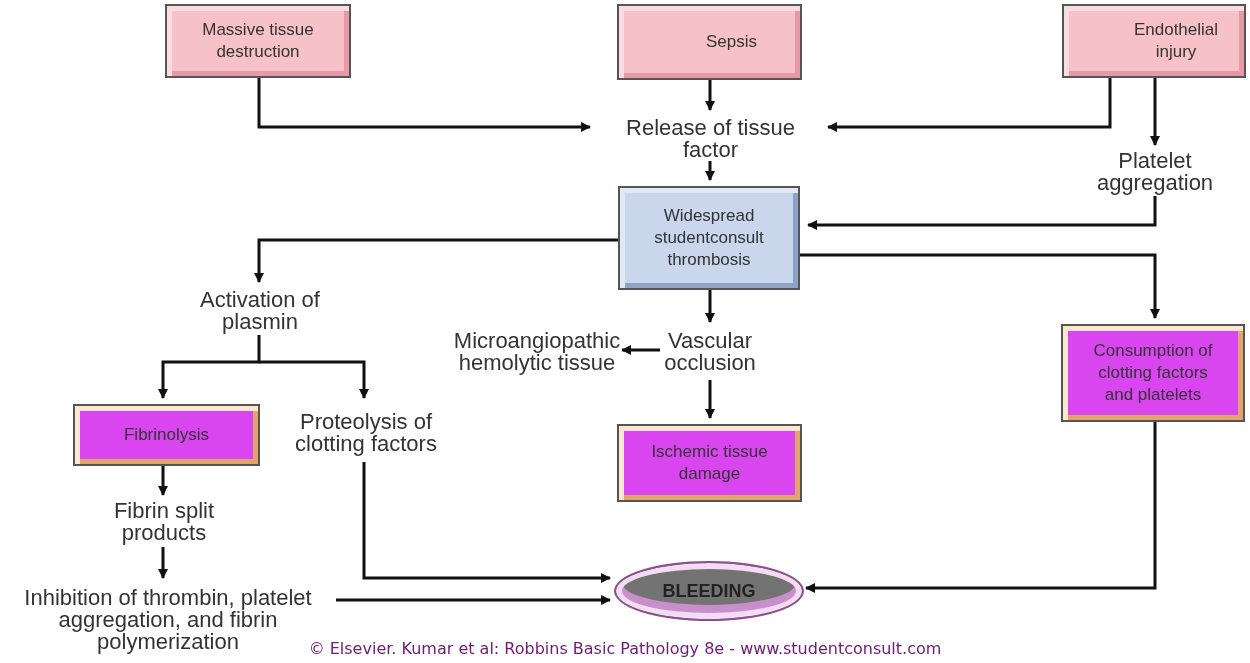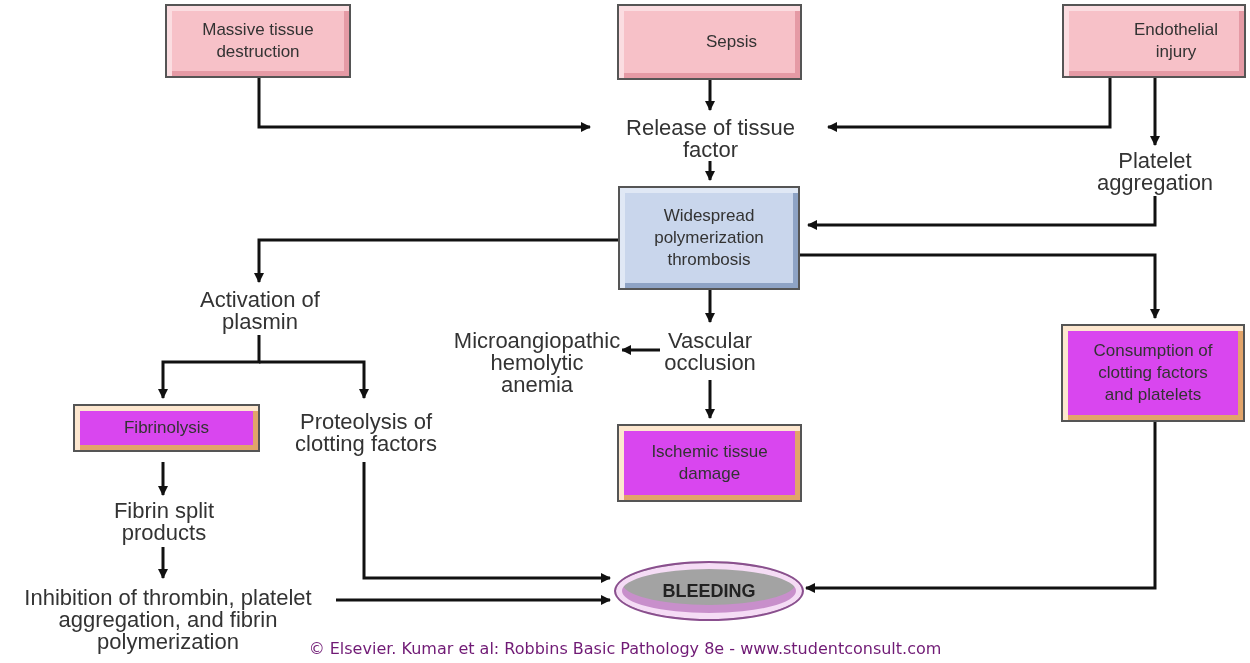--- a/index.html
+++ b/index.html
@@ -3,21 +3,21 @@
 <meta charset="utf-8">
 <style>
   html,body{margin:0;padding:0;background:#fff;}
   body{width:1250px;height:663px;position:relative;overflow:hidden;font-family:"Liberation Sans",sans-serif;color:#333;}
   svg.wires{position:absolute;left:0;top:0;}
   .box{position:absolute;box-sizing:border-box;display:flex;align-items:center;justify-content:center;text-align:center;font-size:17px;line-height:22px;border:2px solid #555;white-space:pre-line;}
   .pink{background:#f7c1c8;box-shadow:inset 5px 5px 0 #fbdde1, inset -5px -5px 0 #e59aa5;}
   .blue{background:#c9d6ec;box-shadow:inset 5px 5px 0 #e0e8f5, inset -5px -5px 0 #8ea3c5;}
   .orange{background:#d946ef;box-shadow:inset 5px 5px 0 #fde7cf, inset -5px -5px 0 #e2a46a;}
   .label{position:absolute;text-align:center;font-size:22px;line-height:22px;white-space:pre-line;background:#fff;}
-  .oval{position:absolute;box-sizing:border-box;border:2px solid #8a4f8e;border-radius:50%;background:#a3a3a3;box-shadow:inset 0 0 0 6px #f5dcf5, inset 0 -8px 0 6px #c88fcb;display:flex;align-items:center;justify-content:center;font-weight:bold;font-size:18px;color:#222;}
+  .oval{position:absolute;box-sizing:border-box;border:2px solid #8a4f8e;border-radius:50%;background:#737373;box-shadow:inset 0 0 0 6px #f5dcf5, inset 0 -8px 0 6px #c88fcb;display:flex;align-items:center;justify-content:center;font-weight:bold;font-size:18px;color:#222;}
   .footer{position:absolute;left:0;right:0;top:639px;text-align:center;font-family:"DejaVu Sans",sans-serif;font-size:16px;color:#701a75;}
 </style>
 </head>
 <body>
 
 <svg class="wires" width="1250" height="663">
   <defs>
     <marker id="ah" markerWidth="10" markerHeight="10" refX="9" refY="5" orient="auto" markerUnits="userSpaceOnUse">
       <path d="M0,0 L10,5 L0,10 z" fill="#111"></path>
     </marker>
@@ -48,34 +48,34 @@
 destruction</div>
 <div class="box pink" style="left:617px;top:4px;width:185px;height:76px;padding-left:44px;">Sepsis</div>
 <div class="box pink" style="left:1062px;top:4px;width:184px;height:74px;padding-left:44px;">Endothelial
 injury</div>
 
 <div class="label" style="left:598px;top:117px;width:225px;">Release of tissue factor</div>
 <div class="label" style="left:1095px;top:150px;width:120px;">Platelet
 aggregation</div>
 
 <div class="box blue" style="left:618px;top:186px;width:182px;height:104px;">Widespread
-polymerization
+studentconsult
 thrombosis</div>
 
 <div class="label" style="left:190px;top:289px;width:140px;">Activation of
 plasmin</div>
 <div class="label" style="left:452px;top:330px;width:170px;">Microangiopathic
-hemolytic anemia</div>
+hemolytic tissue</div>
 <div class="label" style="left:660px;top:330px;width:100px;">Vascular
 occlusion</div>
 
 <div class="box orange" style="left:1061px;top:324px;width:184px;height:98px;">Consumption of
 clotting factors
 and platelets</div>
-<div class="box orange" style="left:73px;top:404px;width:187px;height:48px;">Fibrinolysis</div>
+<div class="box orange" style="left:73px;top:404px;width:187px;height:62px;">Fibrinolysis</div>
 <div class="label" style="left:292px;top:411px;width:148px;">Proteolysis of
 clotting factors</div>
 <div class="box orange" style="left:617px;top:424px;width:185px;height:78px;">Ischemic tissue
 damage</div>
 
 <div class="label" style="left:108px;top:500px;width:112px;">Fibrin split
 products</div>
 <div class="label" style="left:0px;top:587px;width:336px;">Inhibition of thrombin, platelet
 aggregation, and fibrin polymerization</div>
 

